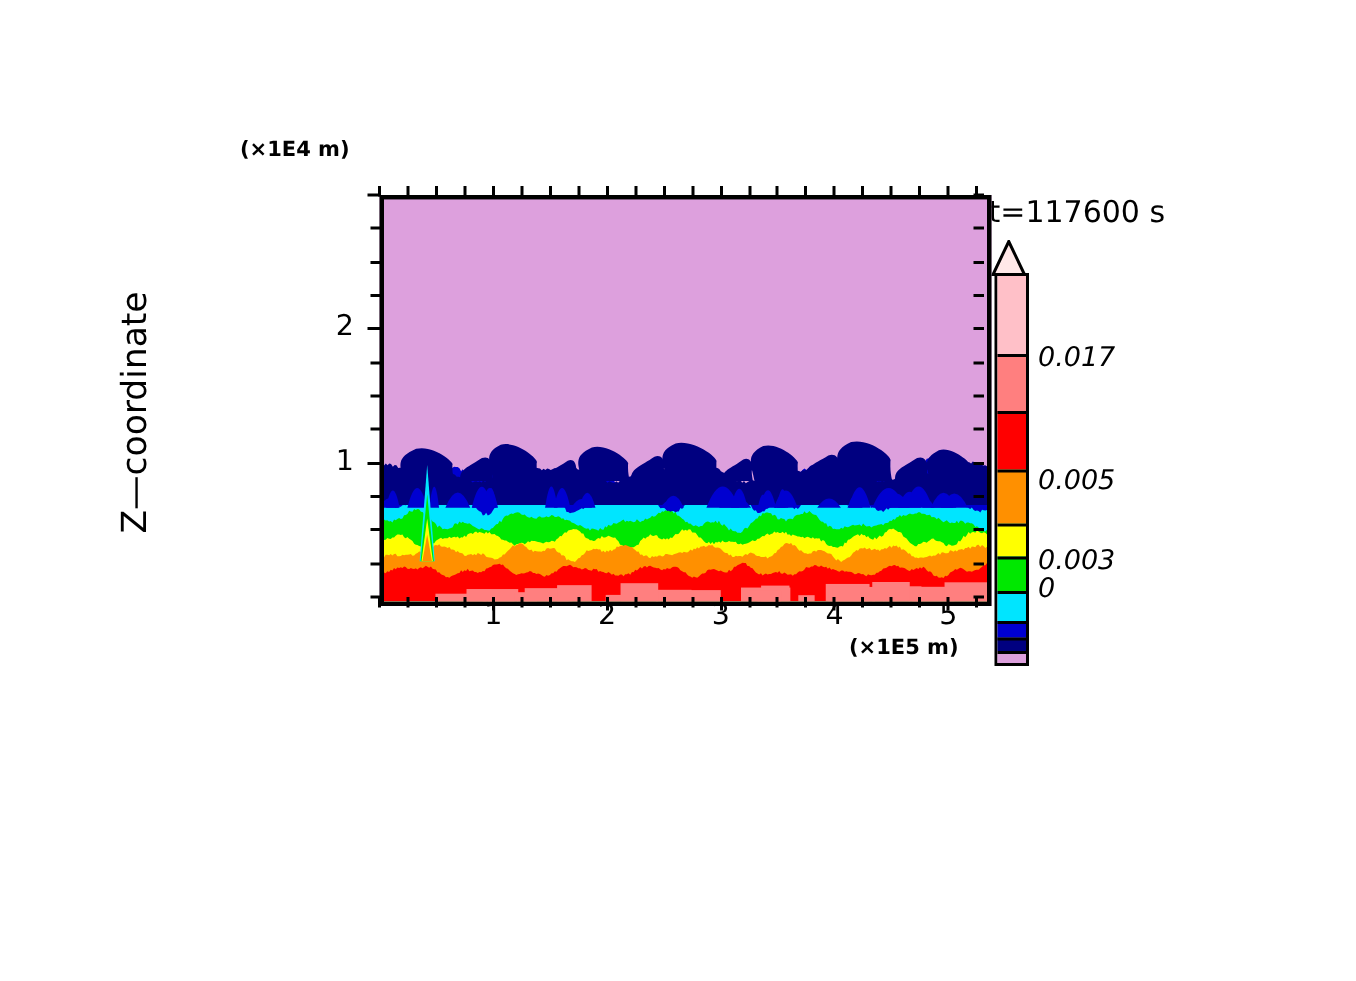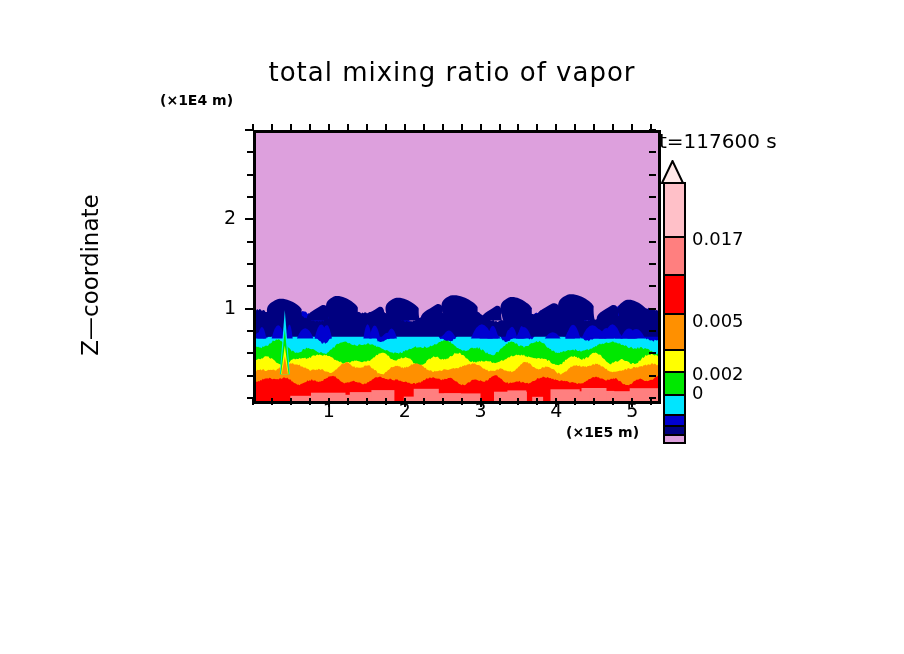--- a/index.html
+++ b/index.html
@@ -109,28 +109,28 @@
     box-sizing:content-box;
   }
   .cbar-seg{width:19px;display:block;}
   .cbar-arrow{position:absolute;left:661px;top:160px;}
   .cbarlabel{
     position:absolute;
     left:692px;
     font-size:18px;
     color:#000;
     white-space:nowrap;
+    font-style:italic;
   }
 </style>
 </head>
 <body>
 
 <div class="fig">
 
-  <div class="title">total mixing ratio of vapor</div>
 
   <div class="ylabel-units">(×1E4 m)</div>
   <div class="xlabel-units">(×1E5 m)</div>
   <div class="time-label">t=117600 s</div>
 
   <div class="axis-title-y">Z—coordinate</div>
 
   <div class="plot-frame">
     <svg class="plot-svg" id="field-svg" width="402" height="268" viewBox="0 0 402 268">
         <rect x="0" y="0" width="402" height="268" fill="#dda0dd"></rect>
@@ -311,17 +311,17 @@
         <div class="cbar-seg" style="height: 18px; background: rgb(0, 229, 255); border-top: 2px solid rgb(0, 0, 0);"></div>
         <div class="cbar-seg" style="height: 9px; background: rgb(0, 0, 208); border-top: 2px solid rgb(0, 0, 0);"></div>
         <div class="cbar-seg" style="height: 7px; background: rgb(0, 0, 128); border-top: 2px solid rgb(0, 0, 0);"></div>
         <div class="cbar-seg" style="height: 6px; background: rgb(221, 160, 221); border-top: 2px solid rgb(0, 0, 0);"></div>
       </div>
       <svg width="25" height="24" class="cbar-arrow">
         <path d="M 11.5 1 L 22 23 L 1 23 Z" fill="#ffe8e8" stroke="#000" stroke-width="2"></path>
       </svg>
       <div class="cbarlabel" style="top: 228px;">0.017</div>
       <div class="cbarlabel" style="top: 310px;">0.005</div>
-      <div class="cbarlabel" style="top: 363px;">0.002</div>
+      <div class="cbarlabel" style="top: 363px;">0.003</div>
       <div class="cbarlabel" style="top: 382px;">0</div>
     </div>
 
 </div>
 
 </body></html>

